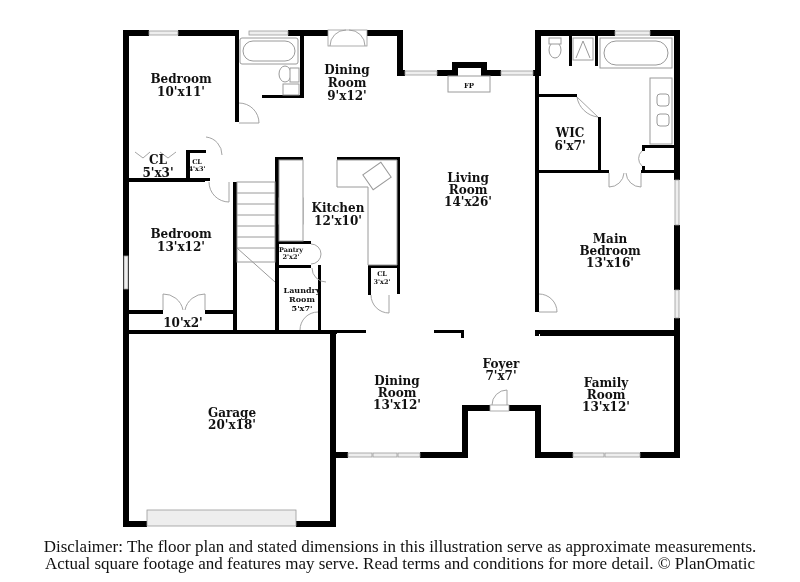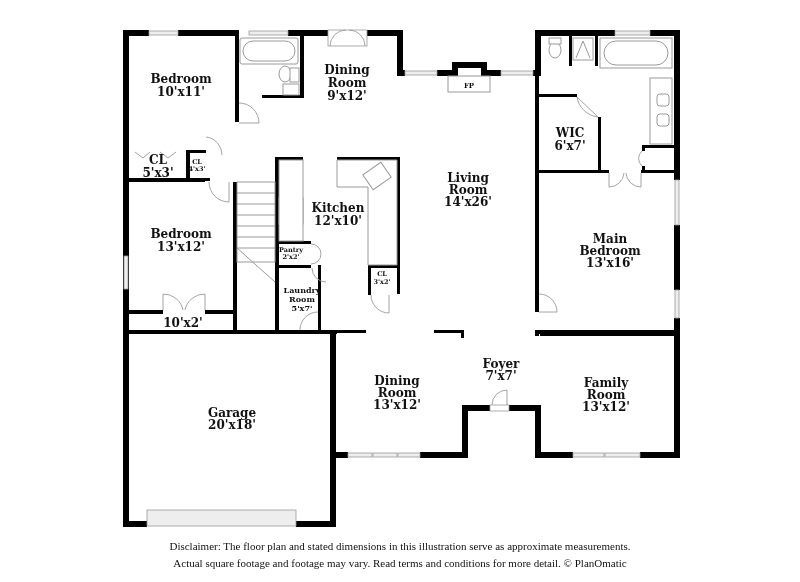--- a/index.html
+++ b/index.html
@@ -6,21 +6,21 @@
   body { width: 800px; height: 582px; position: relative; overflow: hidden; font-family: "DejaVu Serif", "Liberation Serif", serif; }
   #plan { position: absolute; left: 0; top: 0; width: 800px; height: 582px; }
   .wall { fill: #000; }
   .fixture { stroke: #9a9a9a; stroke-width: 1; fill: #fff; }
   .win { fill: #eeeeee; stroke: #9a9a9a; stroke-width: 0.8; }
   .door-arc { stroke: #9a9a9a; stroke-width: 0.9; fill: none; }
   .room-label text { font-family: "DejaVu Serif", "Liberation Serif", serif; font-weight: bold; fill: #111; text-anchor: middle; }
   .lbl-big { font-size: 12px; }
   .lbl-small { font-size: 6.5px; }
   .lbl-fp { font-size: 7px; }
-  #disclaimer { position: absolute; left: 0; top: 538px; width: 800px; text-align: center; font-family: "Liberation Serif", serif; font-size: 11px; line-height: 17px; color: #111; }
+  #disclaimer { position: absolute; left: 0; top: 538px; width: 800px; text-align: center; font-family: "Liberation Serif", serif; font-size: 17px; line-height: 17px; color: #111; }
   #disclaimer div { white-space: nowrap; }
 </style>
 </head>
 <body>
 
 <svg id="plan" viewBox="0 0 800 582" xmlns="http://www.w3.org/2000/svg">
 
   <g>
 
     <rect class="wall" x="123" y="30" width="6" height="497"></rect>
@@ -276,14 +276,14 @@
     <text class="lbl-big" x="501" y="380">7'x7'</text>
 
     <text class="lbl-big" x="606" y="387">Family</text>
     <text class="lbl-big" x="606" y="399">Room</text>
     <text class="lbl-big" x="606" y="411">13'x12'</text>
   </g>
 </svg>
 
 <div id="disclaimer">
   <div>Disclaimer: The floor plan and stated dimensions in this illustration serve as approximate measurements.</div>
-  <div>Actual square footage and footage may vary. Read terms and conditions for more detail. © PlanOmatic</div>
+  <div>Actual square footage and features may serve. Read terms and conditions for more detail. © PlanOmatic</div>
 </div>
 
 </body></html>

